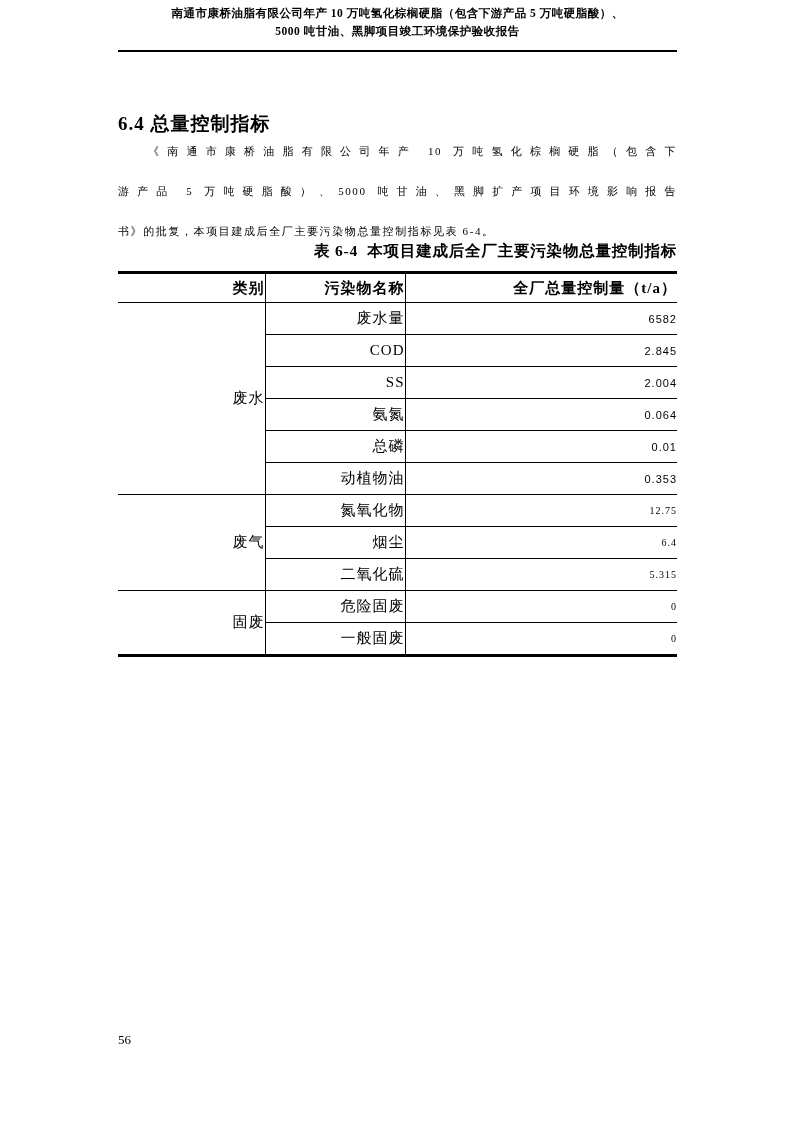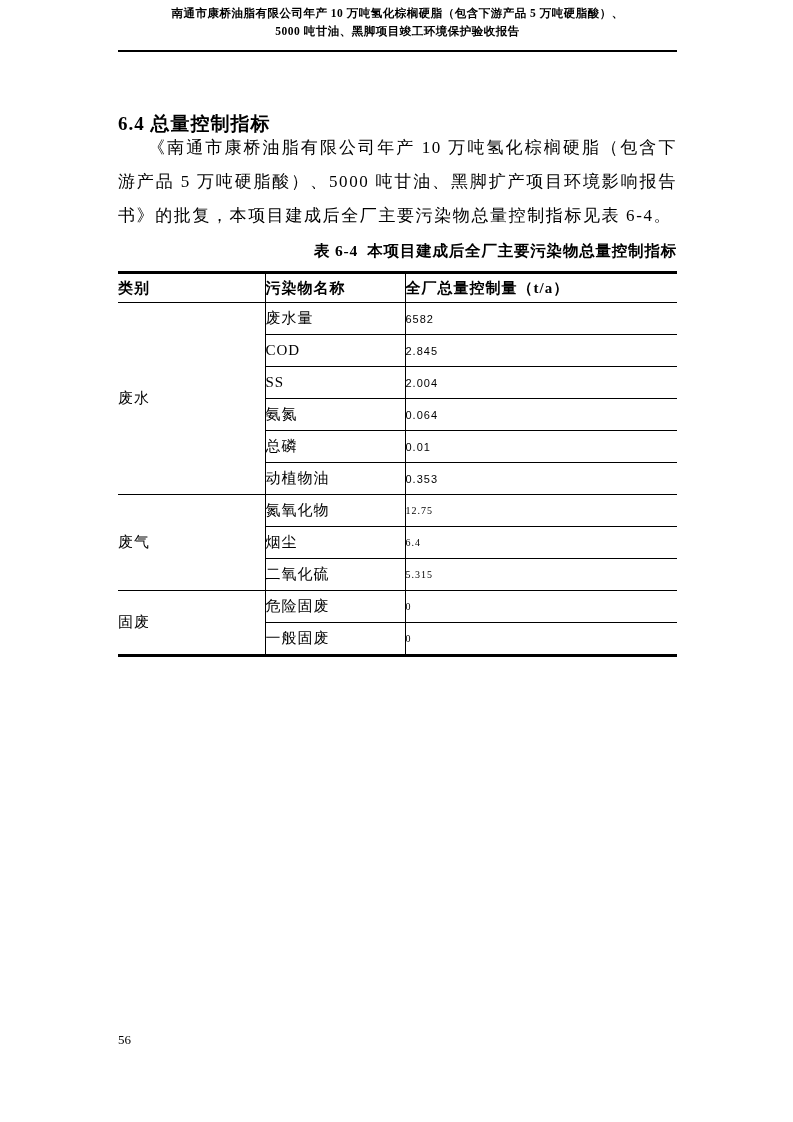--- a/index.html
+++ b/index.html
@@ -26,42 +26,42 @@
 
   
   .section-heading {
     position: absolute; left: 118px; top: 92px; width: 559px;
     font-size: 19px; font-weight: bold; letter-spacing: 1px; margin-top: 19px;
   }
 
   
   .paragraph {
     position: absolute; left: 118px; top: 131px; width: 559px;
-    font-size: 17px; line-height: 34px; letter-spacing: 1.6px;
+    font-size: 11px; line-height: 40px; letter-spacing: 1.6px;
   }
   .paragraph .pline { text-align: justify; text-align-last: justify; }
   .paragraph .pline.first { text-indent: 30px; }
   .paragraph .pline.last { text-align-last: auto; font-family: Liberation Serif, serif; }
 
   
   .table-caption {
     position: absolute; left: 118px; top: 240px; width: 559px;
     text-align: right; font-weight: bold; font-size: 15.5px; line-height: 22px;
     white-space: pre; letter-spacing: 0.8px;
   }
 
   
   table.t {
     position: absolute; left: 118px; top: 271px; width: 559px;
     border-collapse: collapse; table-layout: fixed;
     border-top: 3px solid #000; border-bottom: 3px solid #000;
   }
   table.t th, table.t td {
     border: 1.5px solid #000;
-    text-align: left; vertical-align: middle;
+    text-align: right; vertical-align: middle;
     padding: 0; overflow: hidden;
   }
   table.t tr > *:first-child { border-left: none; }
   table.t tr > *:last-child  { border-right: none; }
   table.t th { height: 28px; font-size: 15px; font-weight: bold; letter-spacing: 1px; }
   table.t td { height: 31px; font-size: 15px; letter-spacing: 1px; }
   td.val { letter-spacing: 0.5px; }
   td.val.vs { font-family: "Liberation Sans", "DejaVu Sans", sans-serif; font-size: 11px; }
   td.val.vf { font-family: "Liberation Serif", "DejaVu Serif", serif; font-size: 10px; }
 

